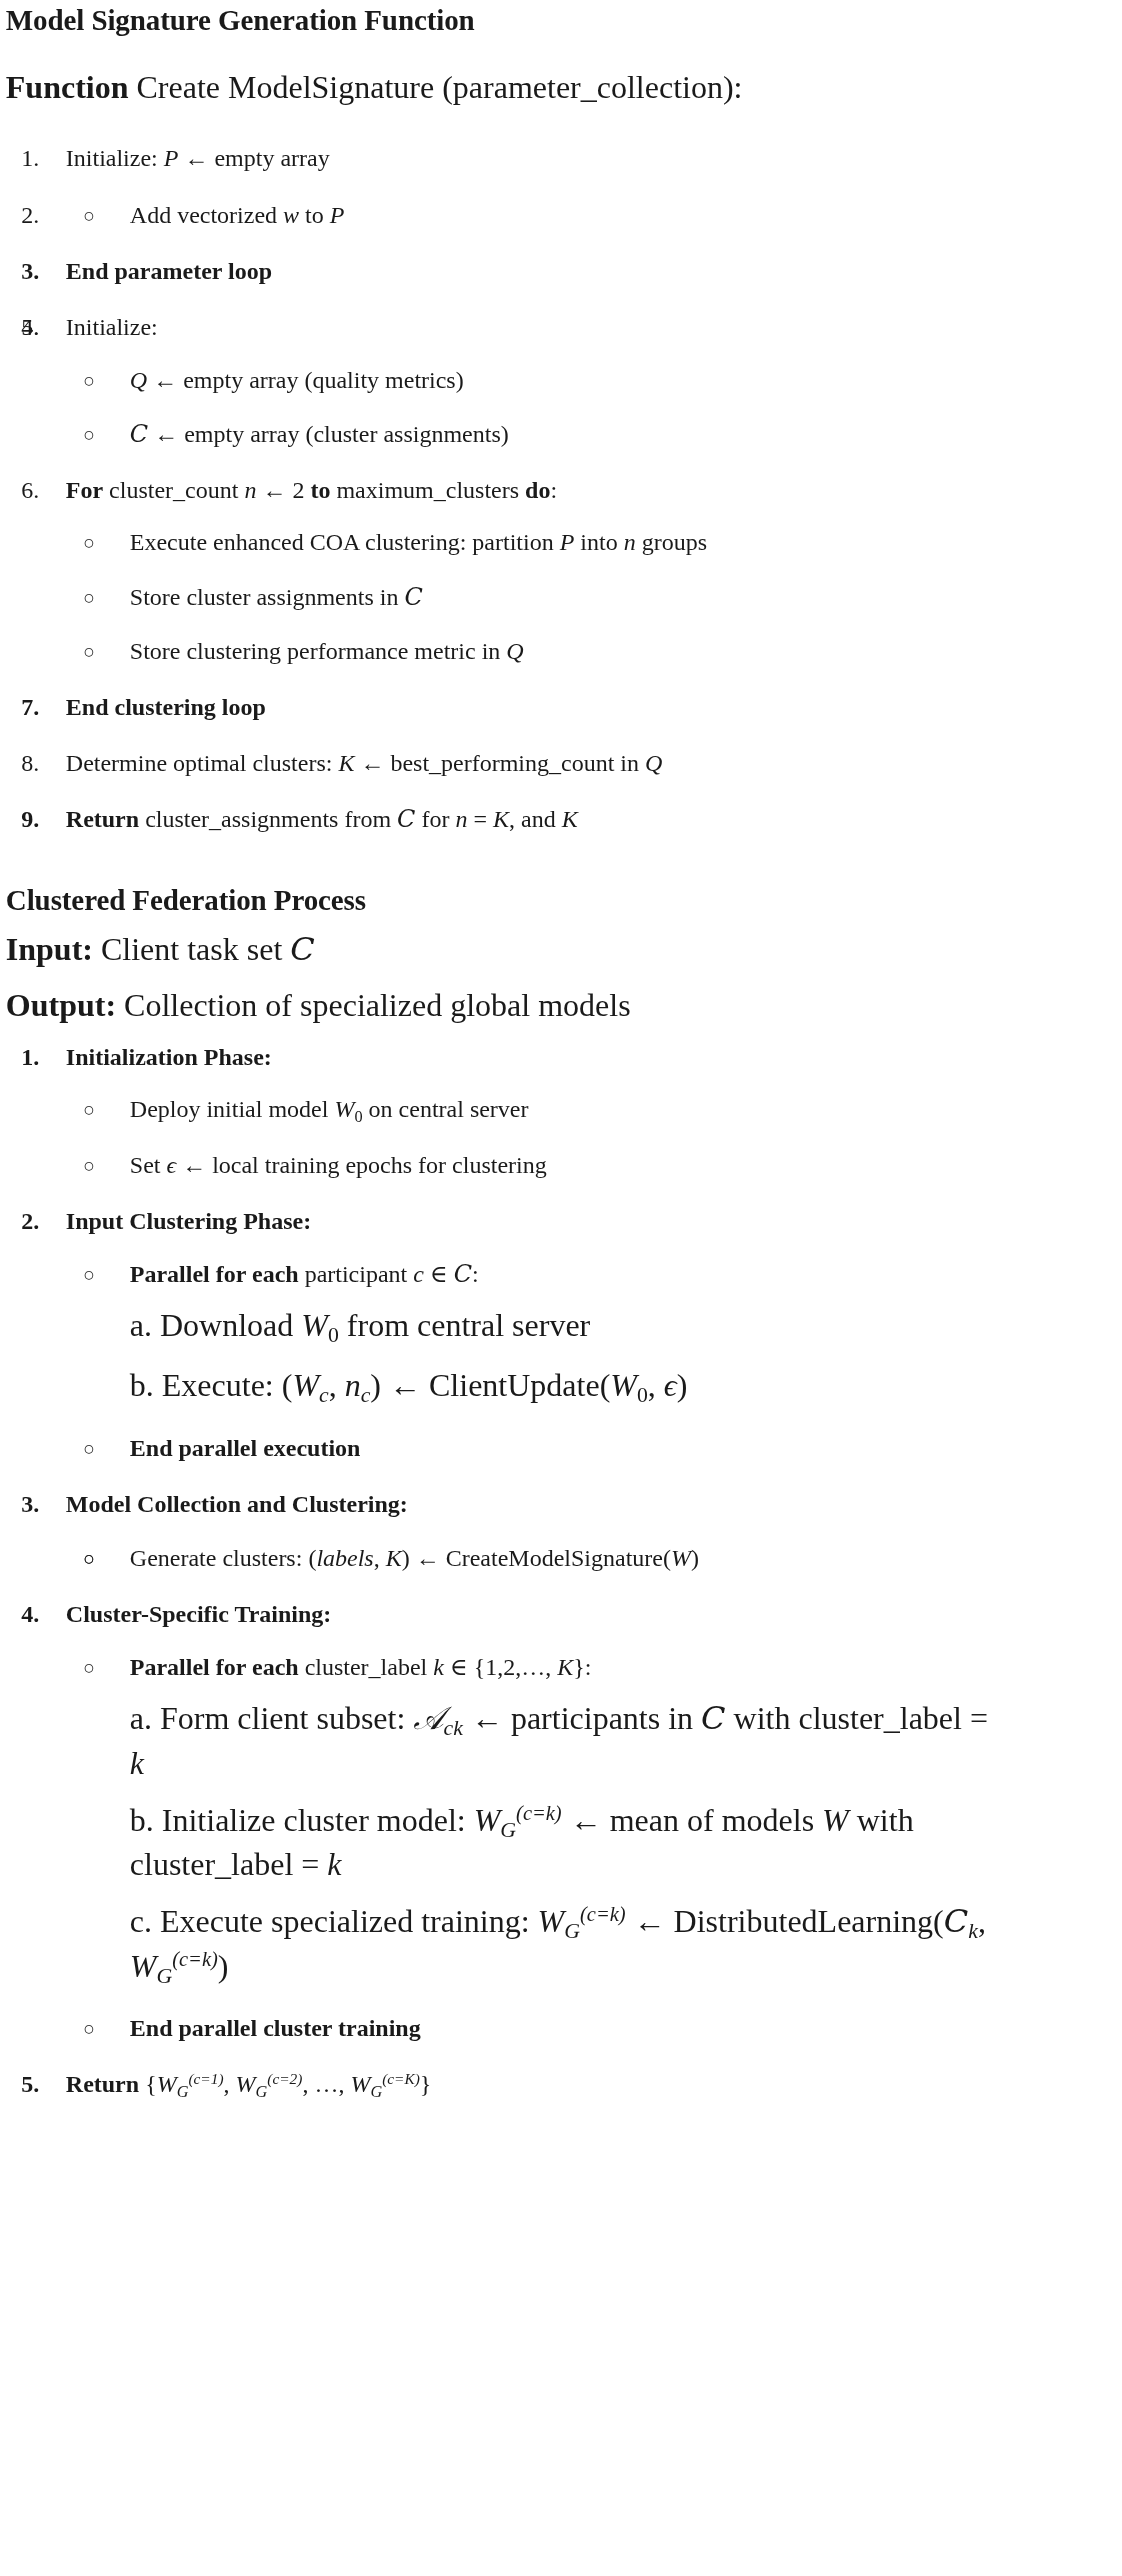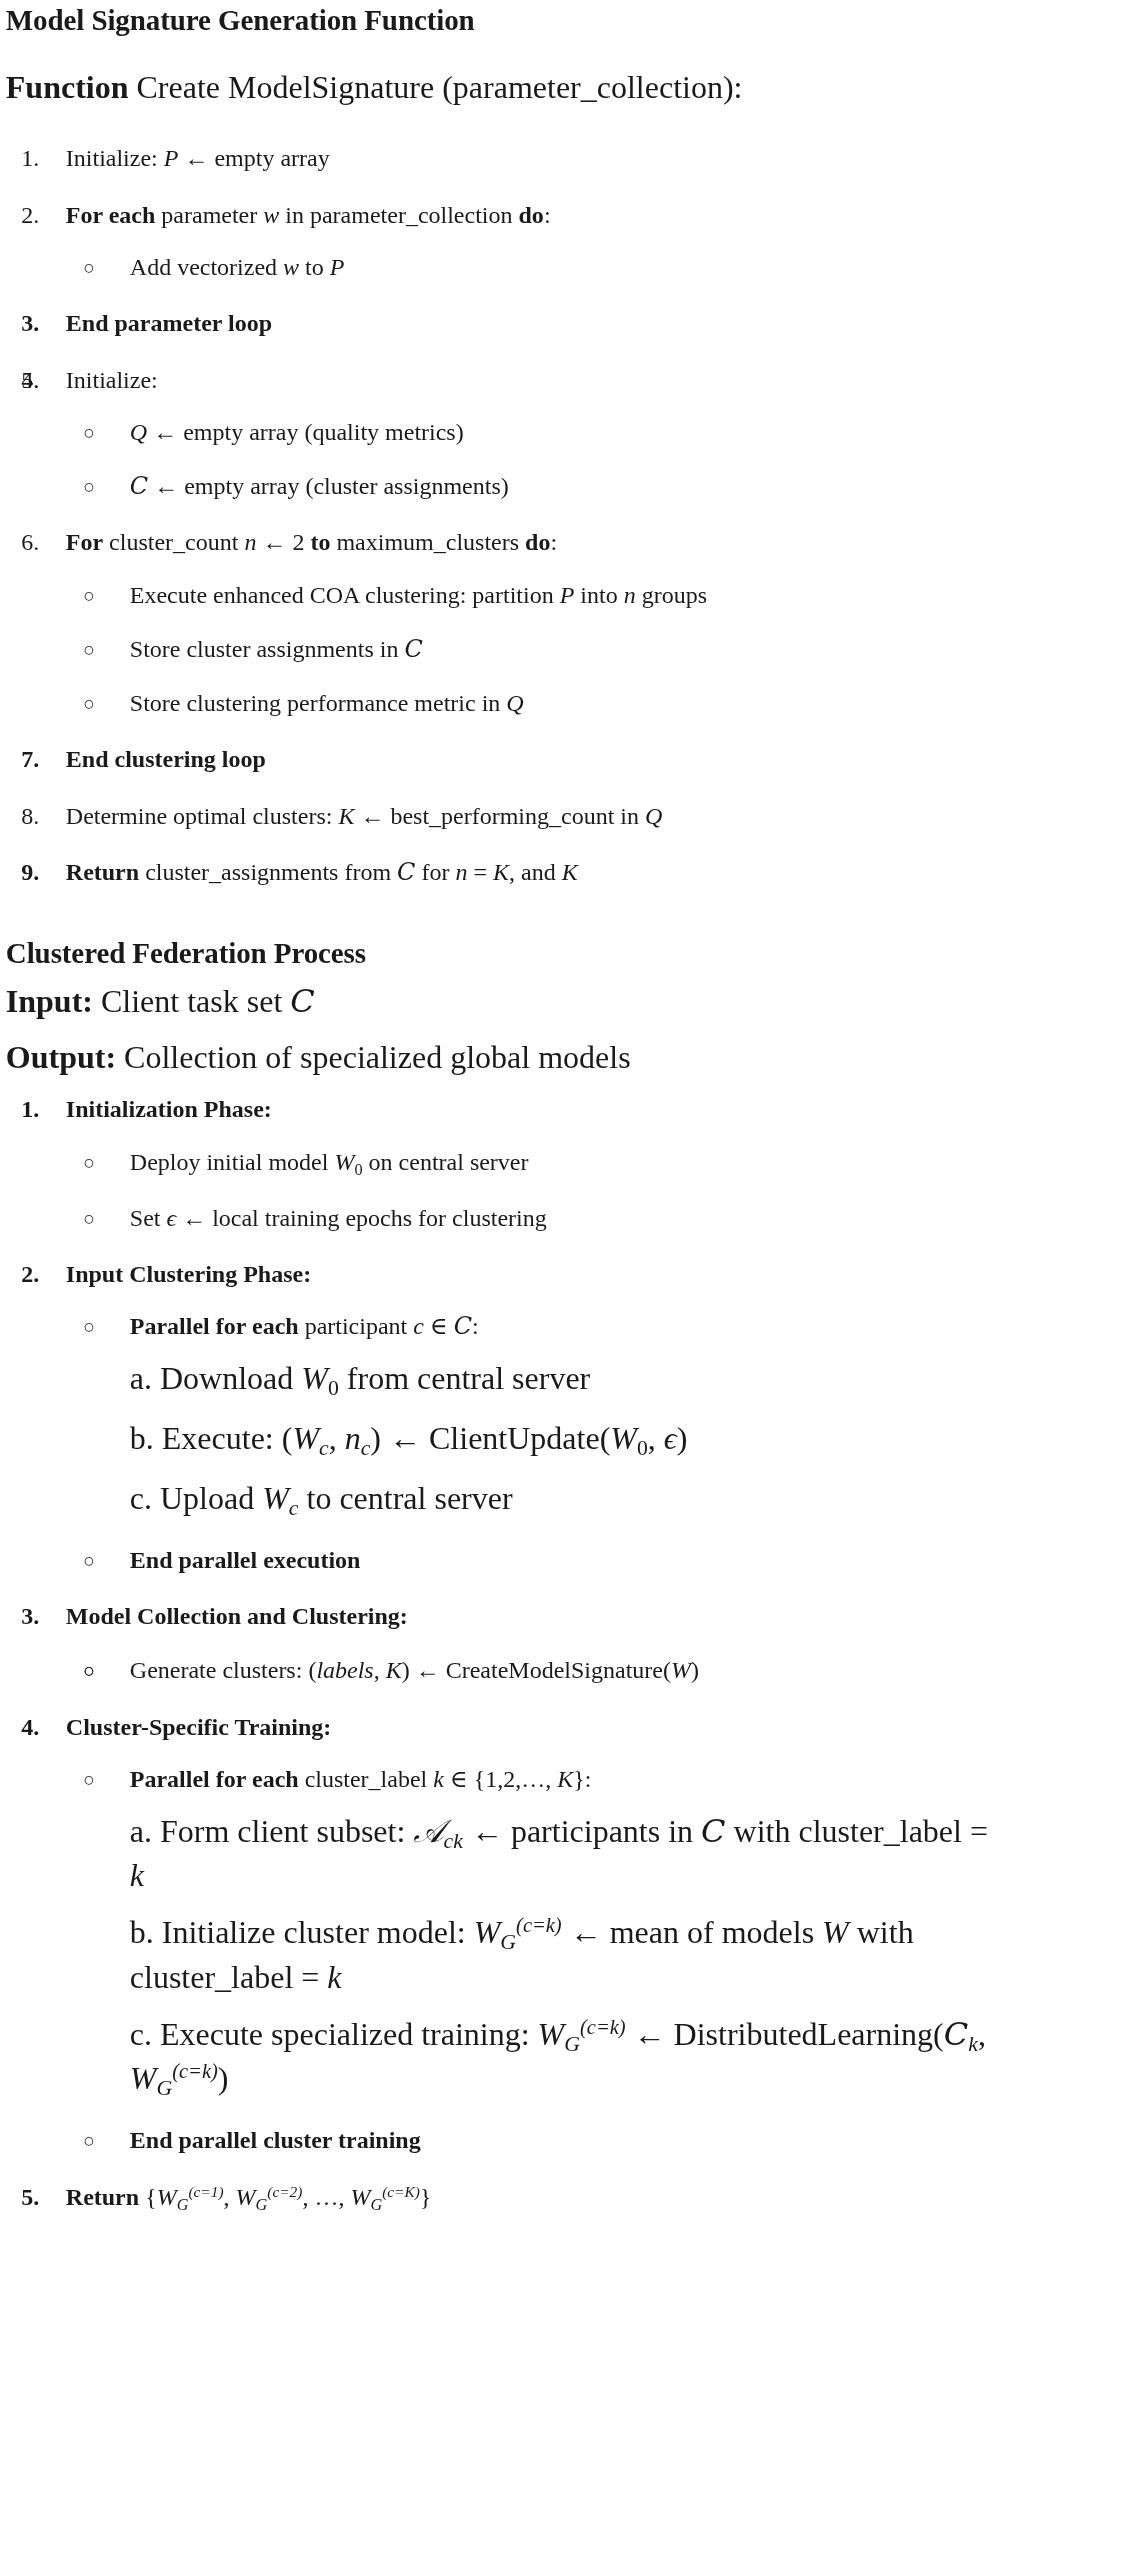--- a/index.html
+++ b/index.html
@@ -123,21 +123,20 @@
 
   <ol class="steps">
 
     <li>
       <span class="num">1.</span>
       <span>Initialize: <i class="mv">P</i> <span class="arrow">←</span> empty array</span>
     </li>
 
     <li>
       <span class="num">2.</span>
-      <span><b>For each</b> parameter <i class="mv">w</i> in parameter_collection <b>do</b>:</span>
       <ul class="subs">
         <li>
           <span class="marker">○</span>
           <span>Add vectorized <i class="mv">w</i> to <i class="mv">P</i></span>
         </li>
       </ul>
     </li>
 
     <li class="numbold">
       <span class="num">3.</span>
@@ -231,21 +230,20 @@
     <li class="numbold">
       <span class="num">2.</span>
       <span><b>Input Clustering Phase:</b></span>
       <ul class="subs">
         <li>
           <span class="marker">○</span>
           <span class="sub-lines">
             <span><b>Parallel for each</b> participant <i class="mv">c</i> <span class="nb">∈</span> <i class="cal">C</i>:</span>
             <span class="ln">a. Download <i class="mv">W</i><span class="subn">0</span> from central server</span>
             <span class="ln">b. Execute: (<i class="mv">W</i><span class="sub">c</span>, <i class="mv">n</i><span class="sub">c</span>) <span class="arrow">←</span> ClientUpdate(<i class="mv">W</i><span class="subn">0</span>, <i class="mv">ϵ</i>)</span>
-            <span class="ln">c. Upload <i class="mv">W</i><span class="sub">c</span> to central server</span>
           </span>
         </li>
         <li>
           <span class="marker">○</span>
           <span><b>End parallel execution</b></span>
         </li>
       </ul>
     </li>
 
     <li class="numbold">

